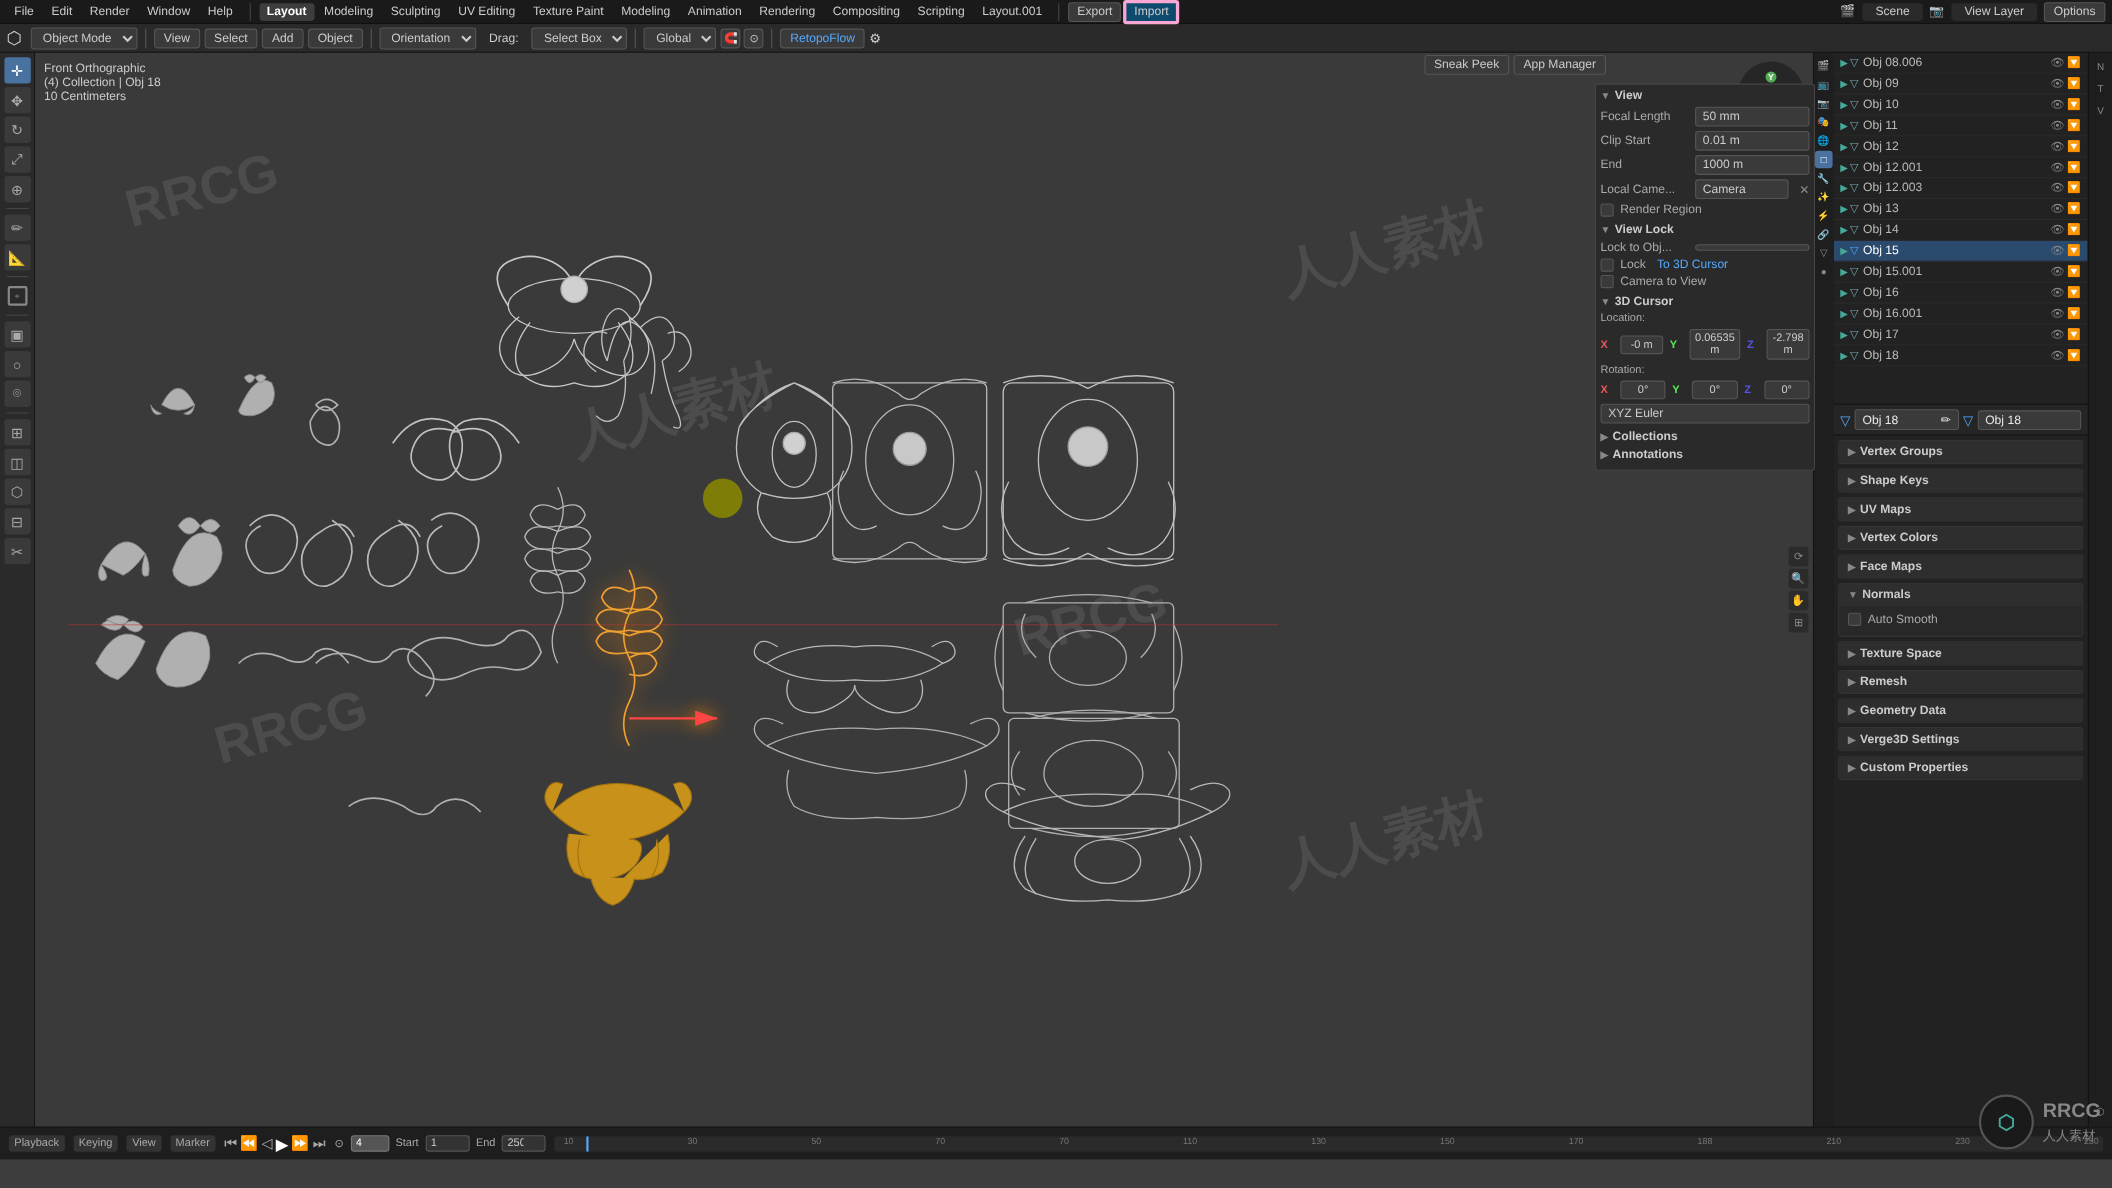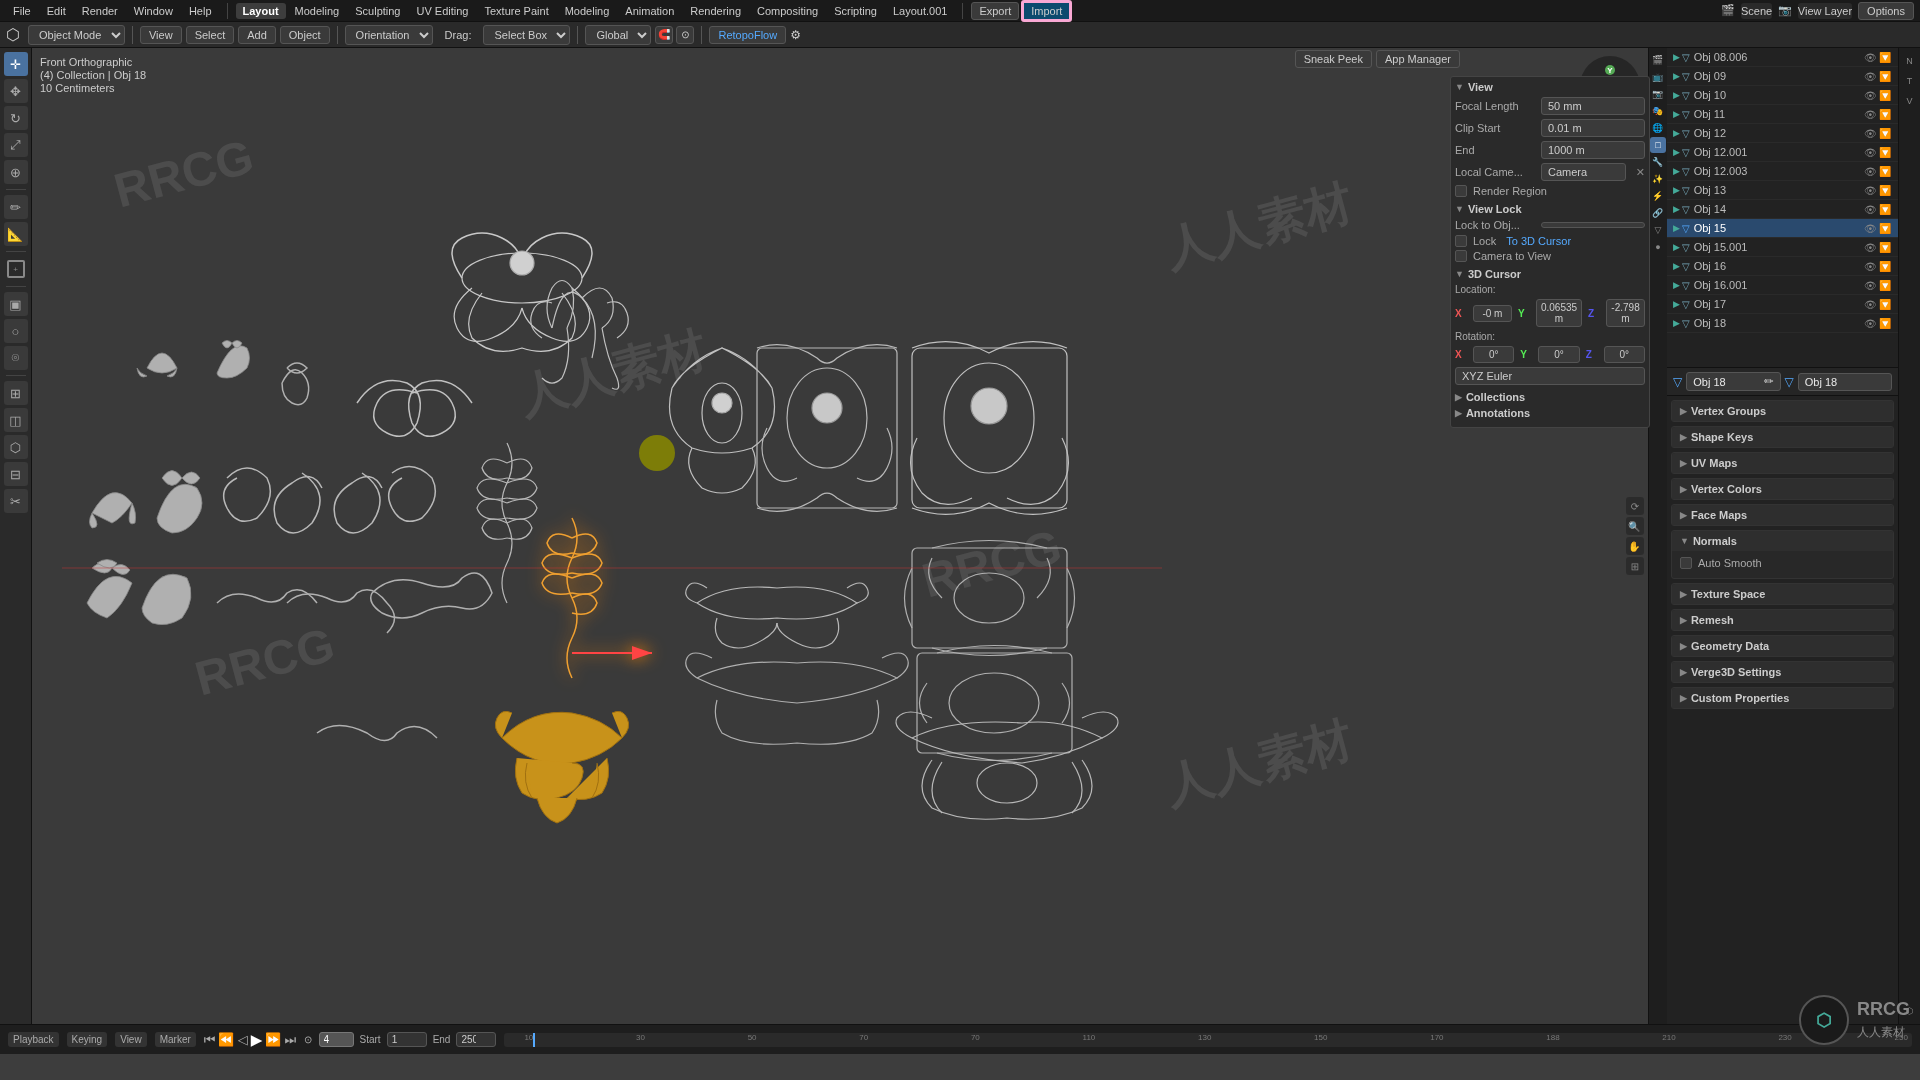--- a/index.html
+++ b/index.html
@@ -33,21 +33,21 @@
     .top-right-controls {
       margin-left: auto;
       display: flex;
       align-items: center;
       gap: 6px;
       color: #ccc;
       font-size: 11px;
     }
     .scene-label, .view-layer-label {
       background: #2a2a2a;
-      padding: 2px 0;
+      padding: 2px 12px;
       border-radius: 3px;
       color: #ccc;
     }
 
     
     #toolbar2 {
       height: 26px;
       background: #2a2a2a;
       display: flex;
       align-items: center;
@@ -1163,21 +1163,21 @@
     <span>Start</span>
     <input class="tl-input" value="1" type="number" style="">
     <span>End</span>
     <input class="tl-input" value="250" type="number" style="">
   </div>
 
   <div class="timeline-bar">
 
     <div class="timeline-marker" style="left: 2%;"></div>
 
-    <div style="position:absolute; top:0; left:16px; right:0; display:flex; justify-content:space-between; padding:0 4px; pointer-events:none;">
+    <div style="position:absolute; top:0; left:4px; right:0; display:flex; justify-content:space-between; padding:0 4px; pointer-events:none;">
       <span style="font-size:8px; color:#777;">10</span>
       <span style="font-size:8px; color:#777;">30</span>
       <span style="font-size:8px; color:#777;">50</span>
       <span style="font-size:8px; color:#777;">70</span>
       <span style="font-size:8px; color:#777;">70</span>
       <span style="font-size:8px; color:#777;">110</span>
       <span style="font-size:8px; color:#777;">130</span>
       <span style="font-size:8px; color:#777;">150</span>
       <span style="font-size:8px; color:#777;">170</span>
       <span style="font-size:8px; color:#777;">188</span>

